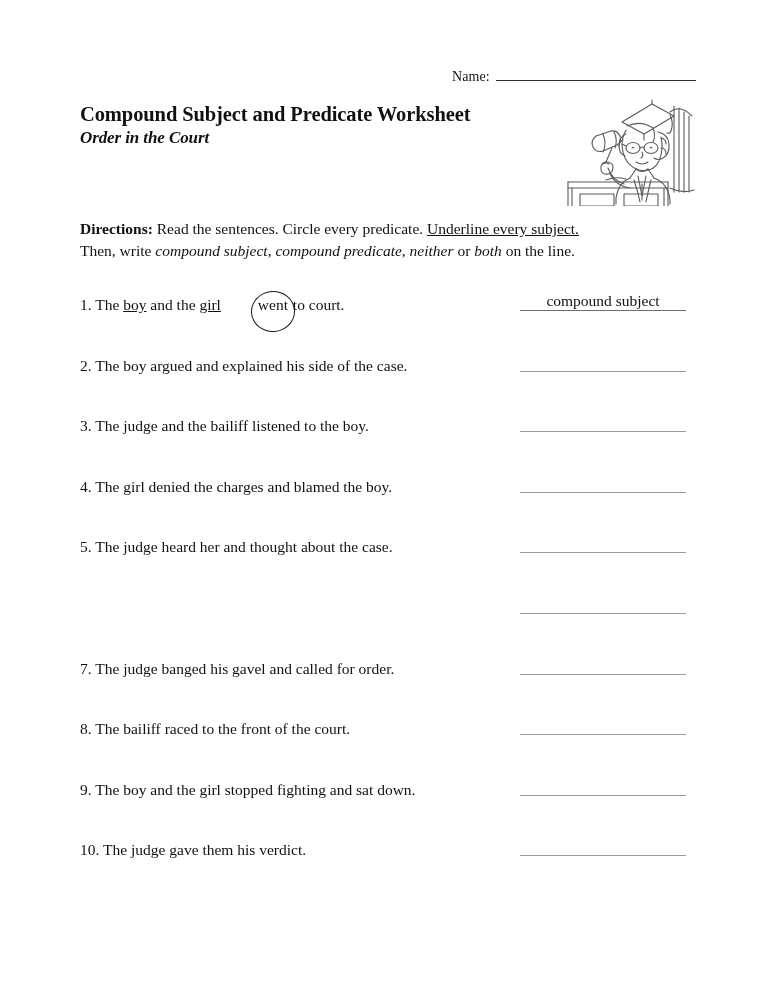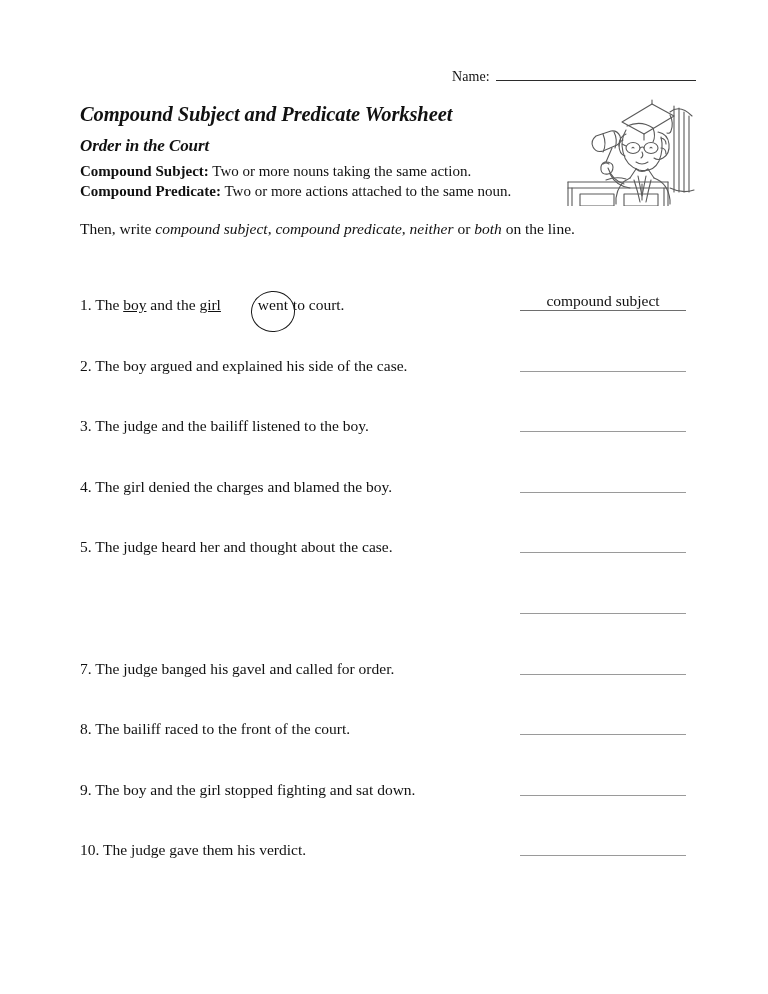--- a/index.html
+++ b/index.html
@@ -48,32 +48,30 @@
 
   
   .title {
     position: absolute;
     left: 80px;
     top: 103px;
     font-size: 20.5px;
     font-weight: bold;
     letter-spacing: -0.1px;
     white-space: nowrap;
-    font-style: italic;
   }
   .subtitle {
     position: absolute;
     left: 80px;
     top: 128px;
     font-size: 17px;
     font-weight: bold;
     font-style: italic;
     letter-spacing: -0.1px;
     white-space: nowrap;
-    margin-top: 8px;
   }
 
   
   .definitions {
     position: absolute;
     left: 80px;
     top: 161px;
     font-size: 15px;
     line-height: 20px;
   }
@@ -237,30 +235,25 @@
       <path d="M2 92 L102 92"></path>
       <path d="M6 92 L6 110 M98 92 L98 110"></path>
 
       <rect x="14" y="98" width="34" height="12"></rect>
       <rect x="58" y="98" width="34" height="12"></rect>
 
       <path d="M40 84 q10 -4 20 -1"></path>
     </svg>
   </div>
 
-  <div class="definitions">
+
+  <div class="directions">
     <div>
-      <span class="term">Compound Subject:</span><span> Two or more nouns taking the same action.</span>
-    </div>
-    <div>
-      <span class="term">Compound Predicate:</span><span> Two or more actions attached to the same noun.</span>
-    </div>
-  </div>
-
-  <div class="directions">
+      <span class="lead">Directions:</span><span> Read the sentences. Circle every predicate. </span><span class="u">Underline every subject.</span>
+    </div>
     <div>
       <span>Then, write </span><span class="it">compound subject</span><span>, </span><span class="it">compound predicate</span><span>, </span><span class="it">neither</span><span> or </span><span class="it">both</span><span> on the line.</span>
     </div>
   </div>
 
   <div class="questions">
 
     <div class="q-row">
       <div class="q-text">
         <span>1.</span><span> The </span><span class="u">boy</span><span> and the </span><span class="u">girl</span><span>&nbsp;</span><span class="circled">went</span><span> to court.</span>

